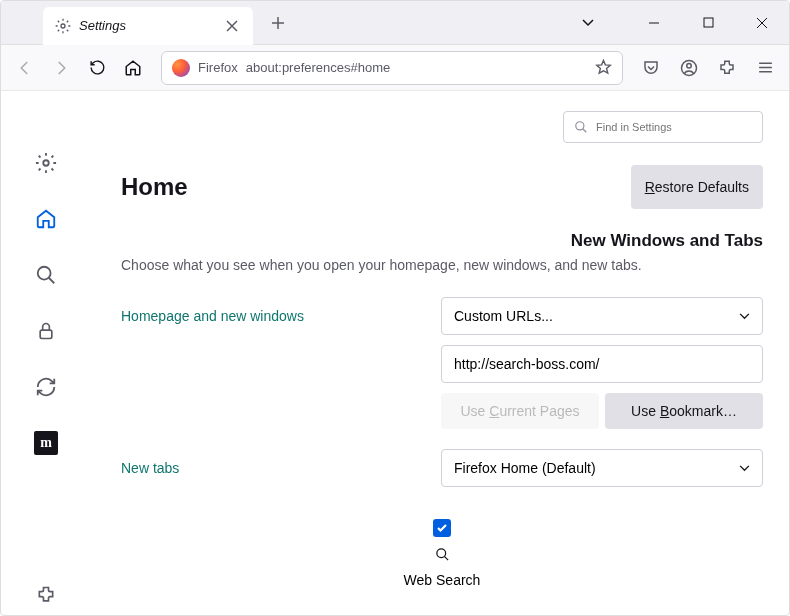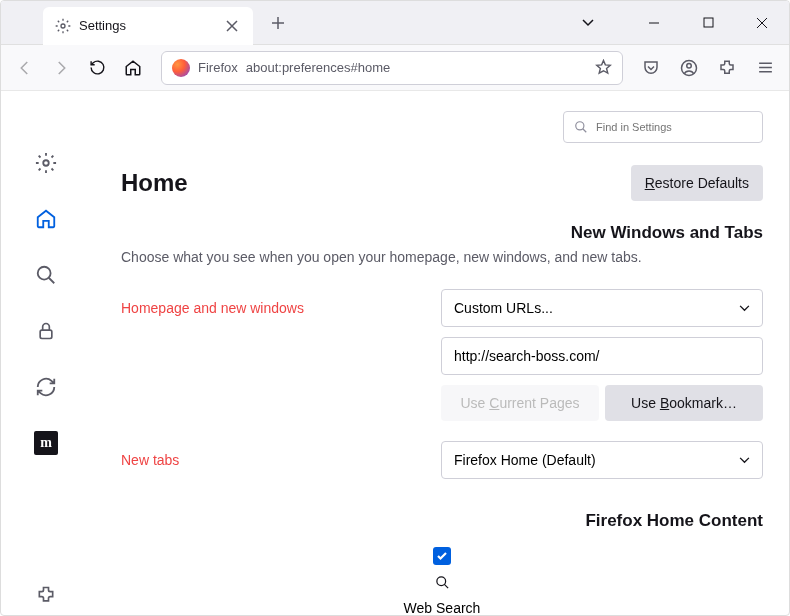--- a/index.html
+++ b/index.html
@@ -1,19 +1,19 @@
 <!DOCTYPE html>
 <html><head>
   <meta charset="utf-8">
   <style>
     * { box-sizing: border-box; margin: 0; padding: 0; font-family: -apple-system, BlinkMacSystemFont, "Segoe UI", Arial, sans-serif; }
     body { width: 790px; height: 616px; background: #fff; overflow: hidden; border: 1px solid #ddd; border-radius: 4px; }
     
     .titlebar { height: 44px; display: flex; align-items: center; background: #f0f0f4; border-bottom: 1px solid #e0e0e0; }
-    .tab { display: flex; align-items: center; background: #fff; height: 38px; margin: 6px 0 0 42px; padding: 0 12px; border-top-left-radius: 6px; border-top-right-radius: 6px; width: 210px; gap: 8px; }
+    .tab { display: flex; align-items: center; background: #fff; height: 38px; margin: 6px 0 0 42px; padding: 0 12px; border-top-left-radius: 6px; border-top-right-radius: 6px; width: 210px; gap: 8px; font-style: italic; }
     .tab-title { font-size: 13px; flex: 1; color: #15141a; }
     .tab-close { width: 18px; height: 18px; display: flex; align-items: center; justify-content: center; cursor: pointer; }
     .new-tab { margin-left: 10px; width: 30px; height: 30px; display: flex; align-items: center; justify-content: center; cursor: pointer; }
     .titlebar-right { margin-left: auto; display: flex; align-items: center; gap: 8px; padding-right: 4px; }
     .win-btn { width: 46px; height: 40px; display: flex; align-items: center; justify-content: center; cursor: pointer; }
     .dropdown-caret { width: 30px; height: 30px; display: flex; align-items: center; justify-content: center; margin-right: 20px; cursor:pointer;}
     
     .toolbar { height: 46px; display: flex; align-items: center; padding: 0 8px; gap: 4px; background: #f9f9fb; border-bottom: 1px solid #e8e8e8; }
     .tool-btn { width: 32px; height: 32px; display: flex; align-items: center; justify-content: center; border-radius: 4px; cursor: pointer; }
     .tool-btn.disabled { opacity: 0.35; cursor: default; }
@@ -31,28 +31,28 @@
     .sidebar .m-icon { background: #15141a; color: #fff; width: 24px; height: 24px; display:flex;align-items:center;justify-content:center; font-weight: bold; font-size: 14px; border-radius: 2px; font-family: Georgia, serif;}
     
     .main { flex: 1; padding: 0 26px 0 30px; overflow-y: auto; }
     
     .search-row { display: flex; justify-content: flex-end; padding: 20px 0 10px; }
     .search-box { width: 200px; height: 32px; border: 1px solid #cfcfd8; border-radius: 4px; display: flex; align-items: center; padding: 0 10px; gap: 8px; }
     .search-box input { border: none; outline: none; font-size: 11px; flex:1; color: #0369a1; background: transparent; }
     
     .header-row { display: flex; align-items: center; justify-content: space-between; margin: 12px 0 22px; }
     h1 { font-size: 24px; font-weight: 700; color: #15141a; }
-    .restore-btn { background: #e0e0e6; border: none; height: 36px; padding: 0 14px; font-size: 14px; border-radius: 4px; cursor: pointer; color: #15141a; }
+    .restore-btn { background: #e0e0e6; border: none; height: 44px; padding: 0 14px; font-size: 14px; border-radius: 4px; cursor: pointer; color: #15141a; }
     .restore-btn .u { text-decoration: underline; }
     
     h2 { font-size: 17px; font-weight: 600; color: #15141a; margin-bottom: 6px; text-align: right; }
     .section-desc { font-size: 14px; color: #5b5b66; margin-bottom: 24px; }
     
     .form-row { display: flex; align-items: center; margin-bottom: 10px; gap: 14px; }
-    .form-label { width: 306px; font-size: 14px; color: #ef4444; }
+    .form-label { width: 306px; font-size: 14px; color: #0f766e; }
     .form-control { flex: 1; }
     .select-box, .text-input { width: 100%; height: 38px; border: 1px solid #cfcfd8; border-radius: 4px; padding: 0 12px; font-size: 14px; display: flex; align-items: center; justify-content: space-between; background: #fff; cursor: pointer; }
     .text-input { cursor: text; }
     .btn-row { display: flex; gap: 6px; margin-bottom: 20px; padding-left: 320px;}
     .btn { flex: 1; height: 36px; background: #e0e0e6; border: none; border-radius: 4px; font-size: 14px; cursor: pointer; color: #15141a; }
     .btn.disabled { opacity: 0.5; cursor: default; color:#777; background:#f0f0f3;}
     .btn .u { text-decoration: underline; }
     
     .section2 { margin-top: 32px; }
     .check-row { display: flex; align-items: center; gap: 10px; margin-top: 16px; font-size: 14px; flex-direction: column; }
@@ -266,21 +266,20 @@
           <span>
               <svg width="11" height="7" viewBox="0 0 12 8" fill="none" stroke="#15141a" stroke-width="1.5">
                 <path d="M1 1l5 5 5-5"></path>
               </svg>
             </span>
         </div>
       </div>
     </div>
 
     <div class="section2">
-      <h2>Firefox Home Content</h2>
       <div class="check-row">
         <div class="checkbox">
           <svg width="12" height="12" viewBox="0 0 12 12" fill="none" stroke="#fff" stroke-width="2.2">
               <path d="M2 6l2.5 2.5L10 3"></path>
             </svg>
         </div>
         <span>
           <svg width="15" height="15" viewBox="0 0 24 24" fill="none" stroke="#15141a" stroke-width="2">
               <circle cx="10" cy="10" r="7"></circle>
               <path d="M21 21l-6-6"></path>

